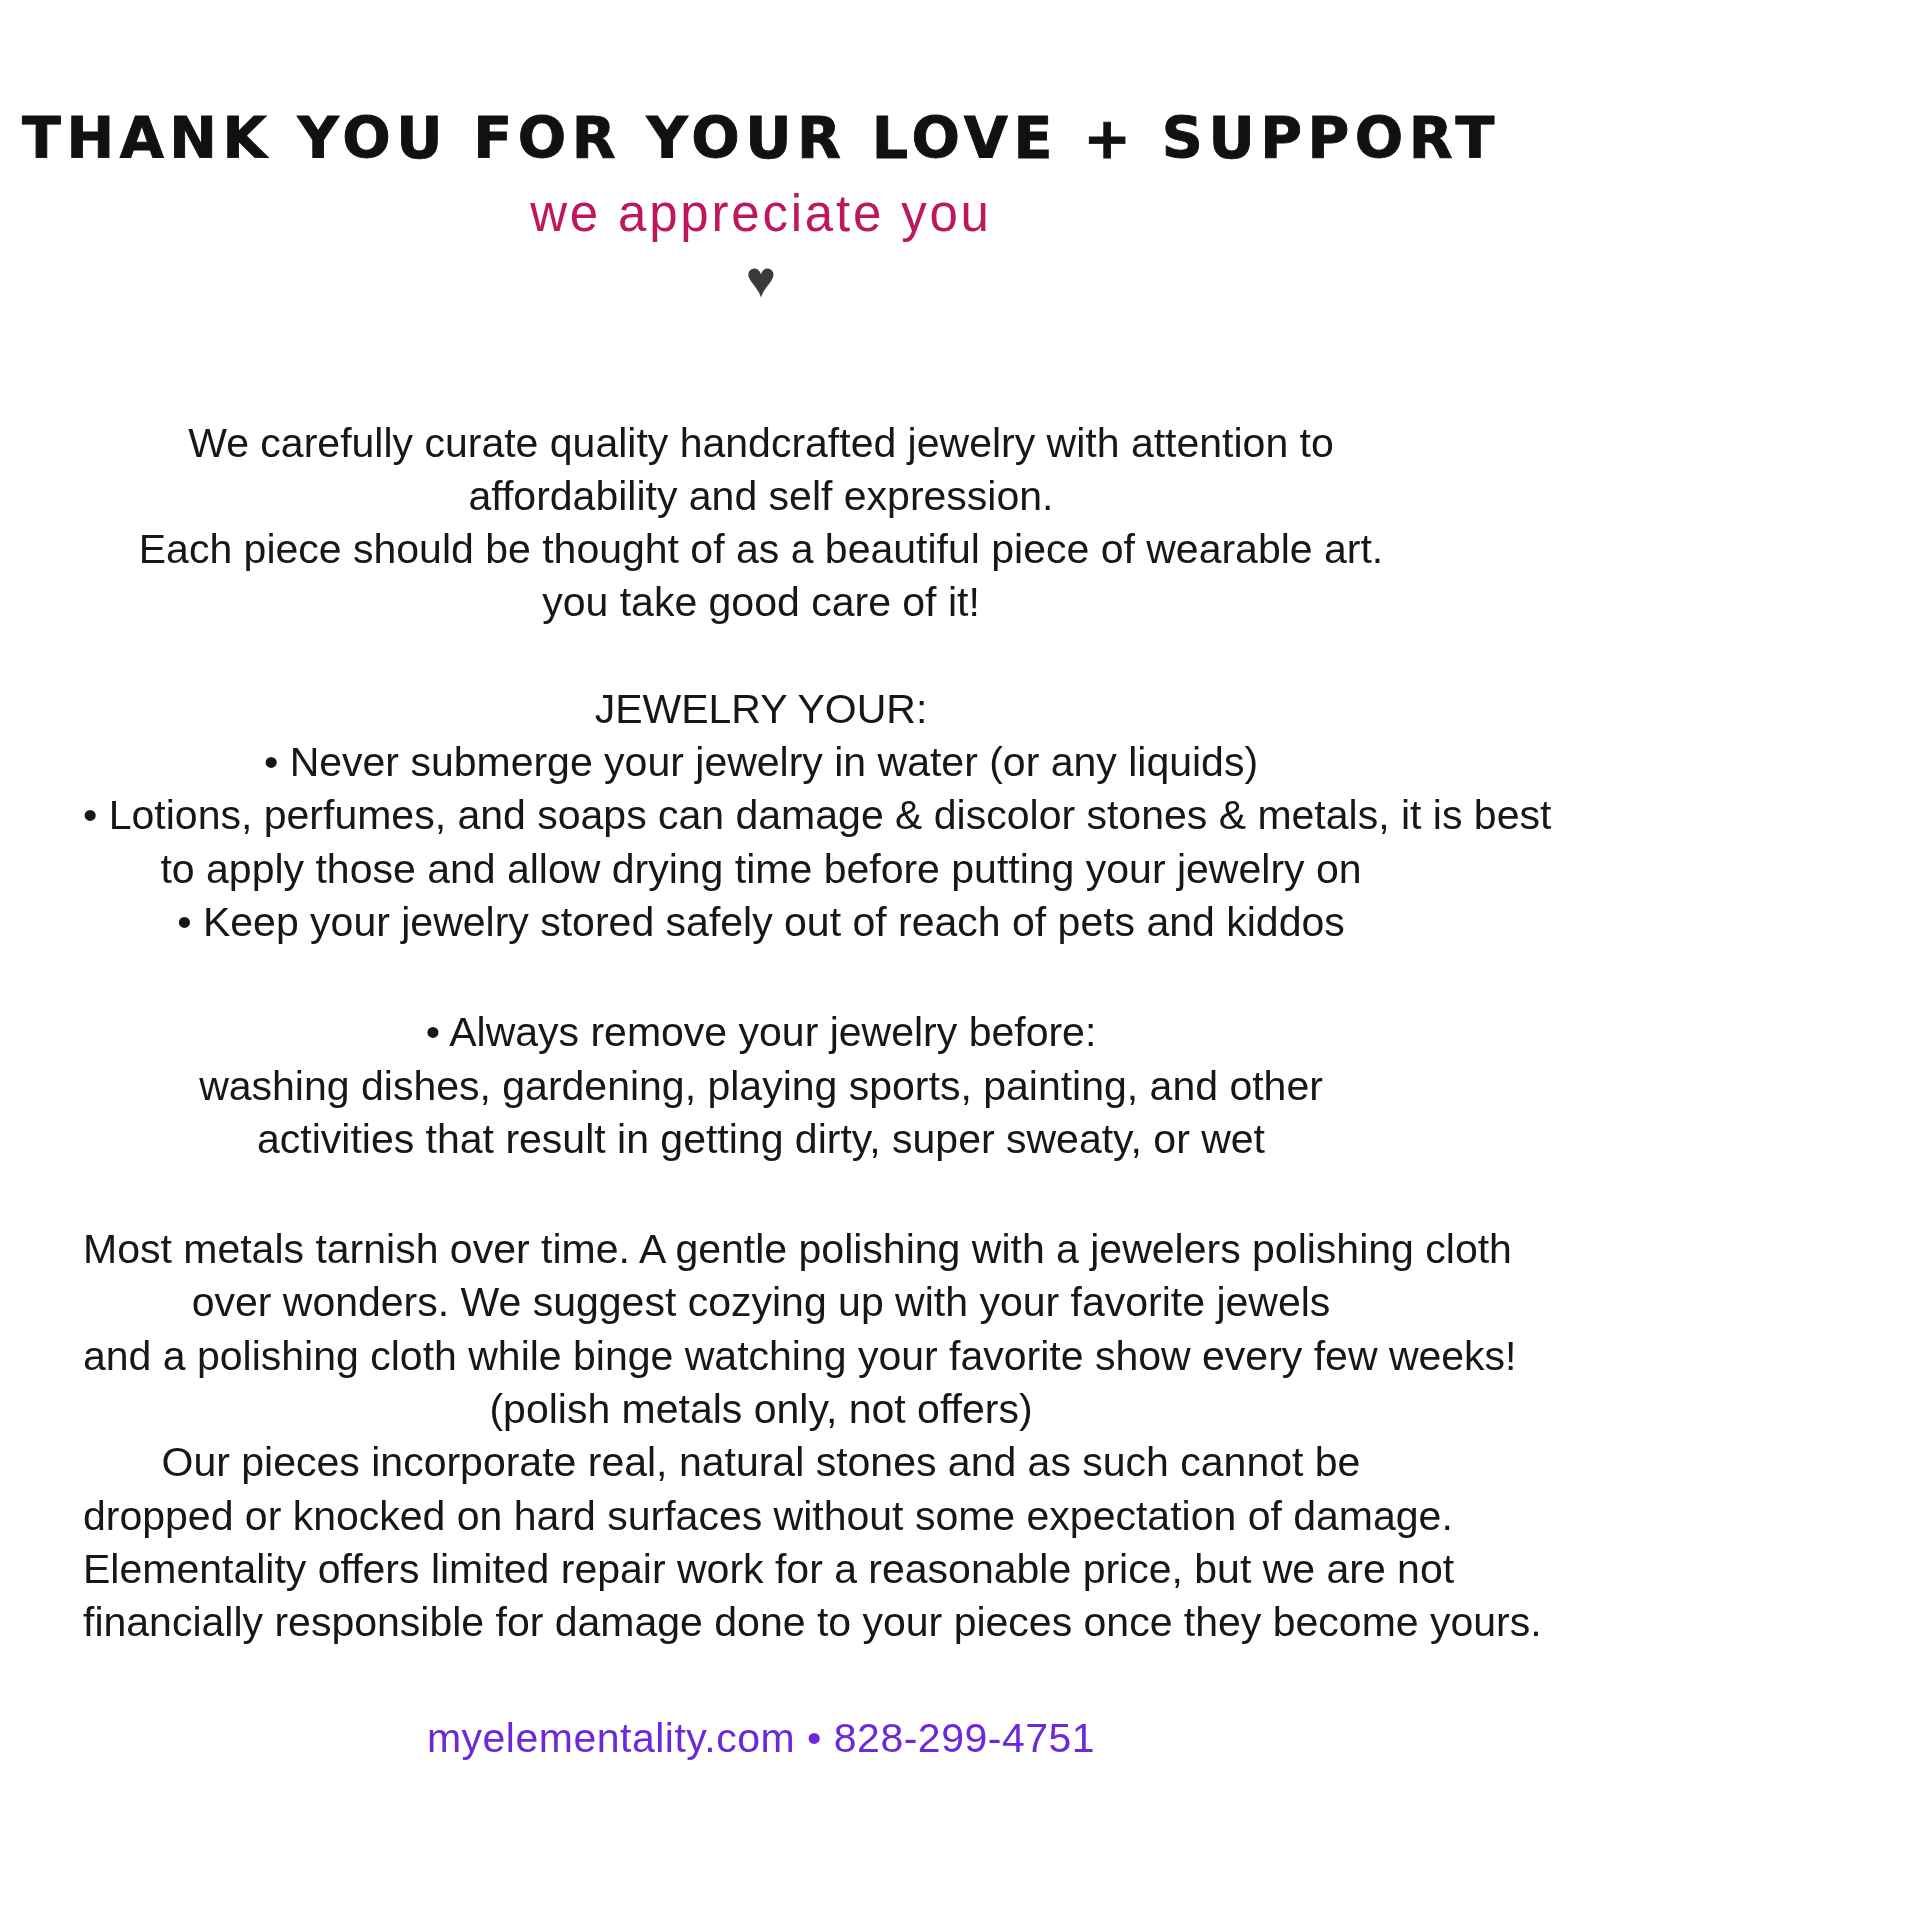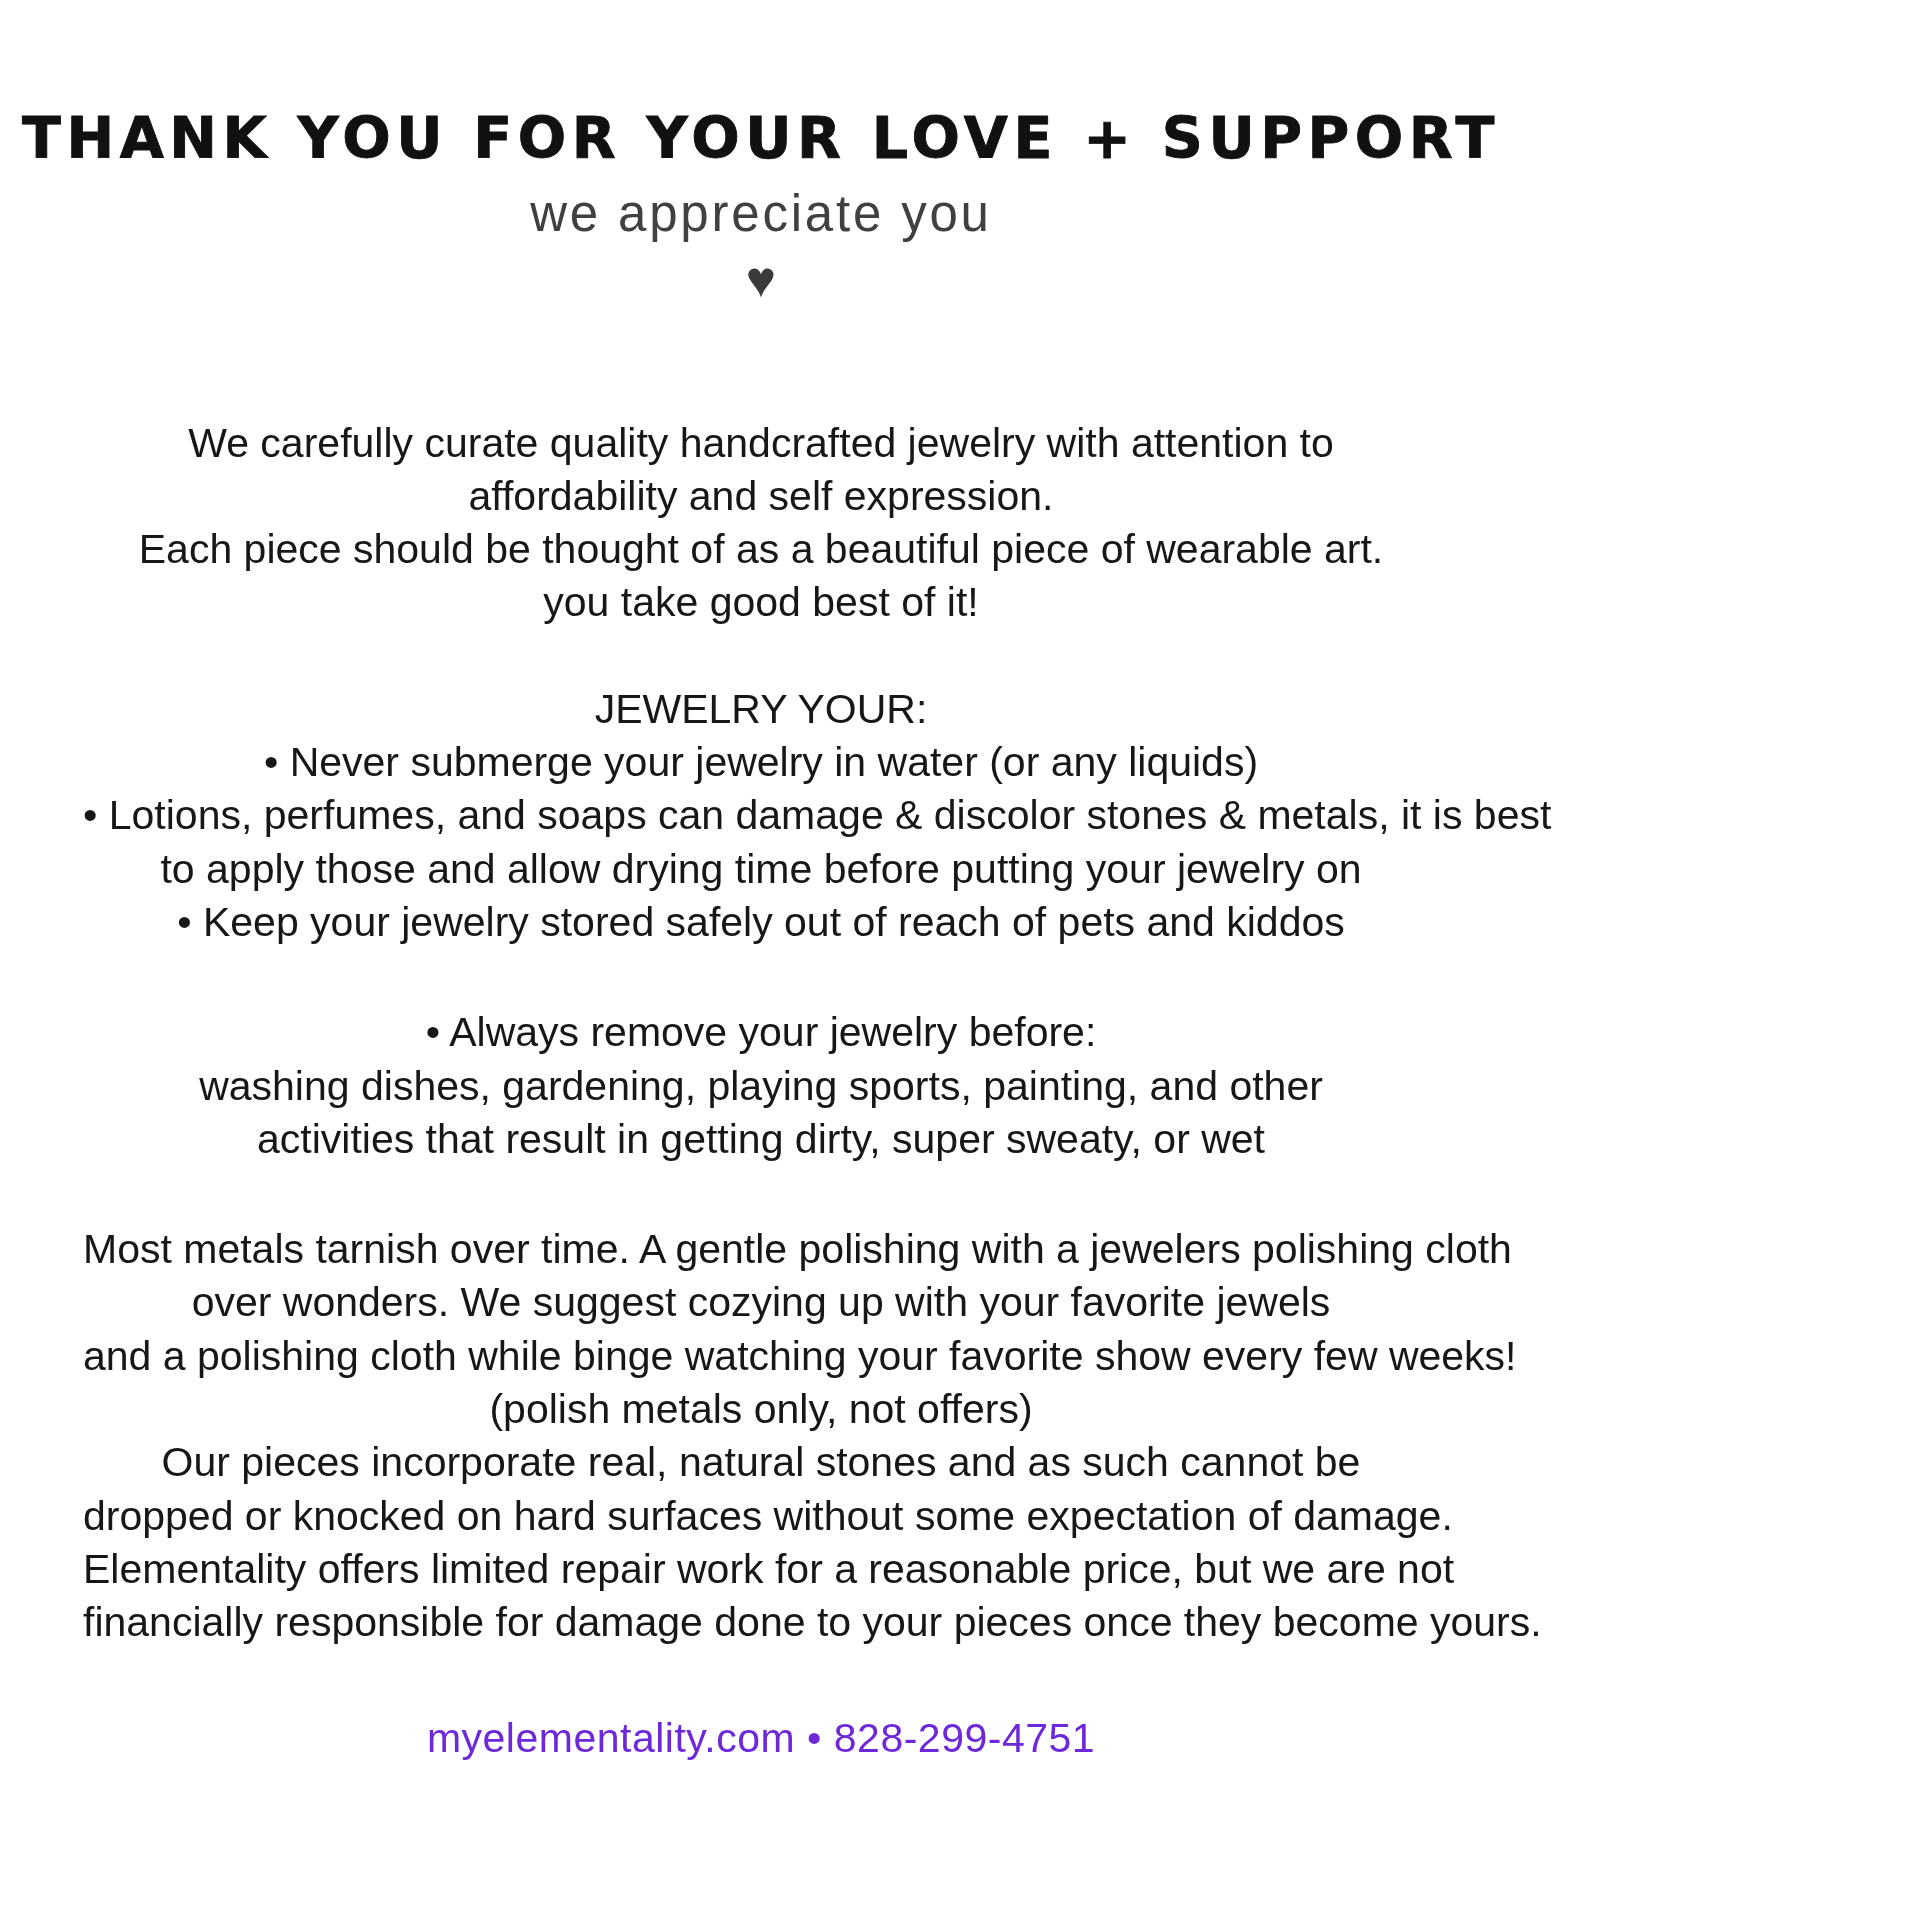--- a/index.html
+++ b/index.html
@@ -33,21 +33,21 @@
     text-align: center;
     line-height: 1.0;
     -webkit-text-stroke: 0.9px #111111;
     white-space: nowrap;
   }
   .subhead {
     font-family: "Liberation Sans", sans-serif;
     font-size: 51px;
     font-weight: 400;
     letter-spacing: 2.8px;
-    color: #404040;
+    color: #be185d;
     text-align: center;
     margin-top: 20px;
     line-height: 1.05;
   }
   .heart {
     margin-top: 13px;
     font-size: 51px;
     line-height: 1;
     color: #3a3a3a;
     text-align: center;
@@ -93,21 +93,21 @@
   <div class="subhead">we  appreciate  you</div>
 
   <div class="heart">♥</div>
 
   <div class="body-block">
 
     <div class="para">
       <span class="line">We carefully curate quality handcrafted jewelry with attention to</span>
       <span class="line">affordability and self expression.</span>
       <span class="line">Each piece should be thought of as a beautiful piece of wearable art.</span>
-      <span class="line">you take good best of it!</span>
+      <span class="line">you take good care of it!</span>
     </div>
 
     <div class="gap-md"></div>
 
     <div class="para">
       <span class="section-label">JEWELRY YOUR:</span>
       <span class="line">• Never submerge your jewelry in water (or any liquids)</span>
       <span class="line">• Lotions, perfumes, and soaps can damage &amp; discolor stones &amp; metals, it is best</span>
       <span class="line">to apply those and allow drying time before putting your jewelry on</span>
       <span class="line">• Keep your jewelry stored safely out of reach of pets and kiddos</span>

